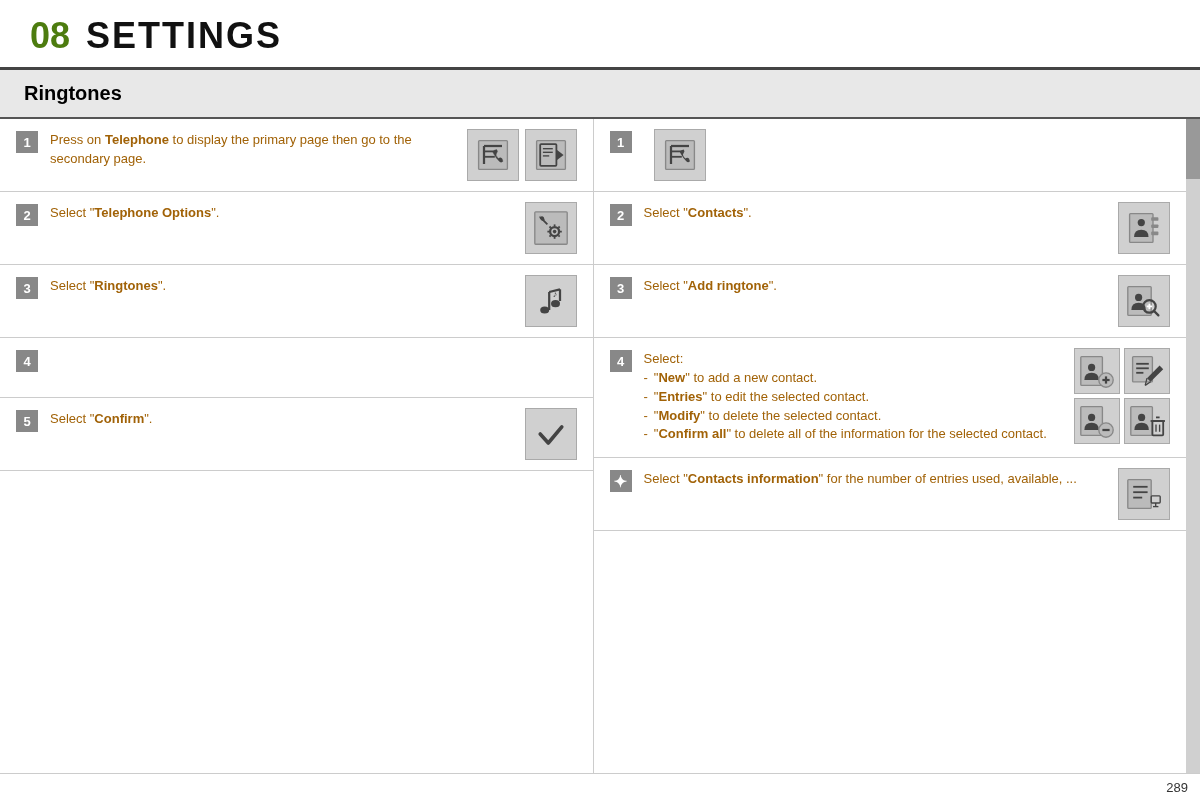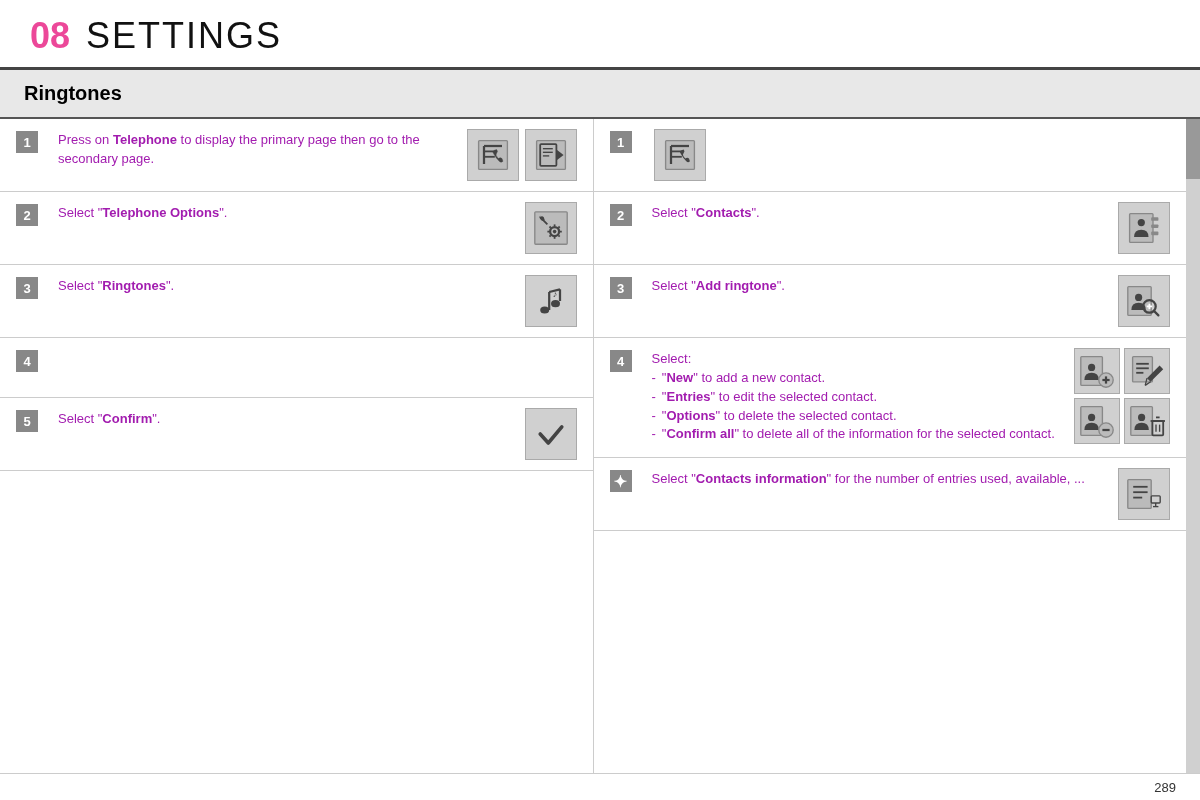--- a/index.html
+++ b/index.html
@@ -7,29 +7,29 @@
       font-family: Arial, sans-serif;
       background: #fff;
       width: 1200px;
       height: 800px;
       overflow: hidden;
       display: flex;
       flex-direction: column;
     }
     .header-title {
       font-size: 36px;
-      font-weight: 400;
+      font-weight: 700;
       letter-spacing: 2px;
       color: #111;
     }
     .header-number {
       font-size: 36px;
       font-weight: 900;
       margin-right: 16px;
-      color: #ec4899;
+      color: #4d7c0f;
     }
 
     
     .section-headers {
       display: flex;
       border-bottom: 2px solid #555;
     }
     .section-header {
       flex: 1;
       padding: 12px 24px;
@@ -93,24 +93,23 @@
       margin-top: 2px;
       flex-shrink: 0;
     }
     .step-number.star {
       background: #888;
       font-size: 14px;
     }
     .step-content {
       flex: 1;
       font-size: 13px;
-      color: #a21caf;
+      color: #a16207;
       line-height: 1.45;
       padding-top: 2px;
-      margin-left: 8px;
     }
     .step-content b {
       font-weight: 700;
     }
     .step-icons {
       display: flex;
       gap: 6px;
       align-items: center;
       margin-left: 10px;
       flex-shrink: 0;
@@ -352,21 +351,21 @@
         <div class="step-content">
           Select:
           <ul class="bullet-list">
             <li>
                 <span>"<b>New</b>" to add a new contact.</span>
               </li>
             <li>
                 <span>"<b>Entries</b>" to edit the selected contact.</span>
               </li>
             <li>
-                <span>"<b>Options</b>" to delete the selected contact.</span>
+                <span>"<b>Modify</b>" to delete the selected contact.</span>
               </li>
             <li>
                 <span>"<b>Confirm all</b>" to delete all of the information for the selected contact.</span>
               </li>
           </ul>
         </div>
         <div class="step-icons">
           <div style="display:flex; flex-direction:column; gap:4px;">
             <div style="display:flex; gap:4px;">
 
@@ -447,15 +446,15 @@
 
     </div>
 
   </div>
 
   <div style="width:14px; background:#d0d0d0; flex-shrink:0;">
     <div style="width:14px; height:60px; background:#999;"></div>
   </div>
 </div>
 
-<div style="background:#fff; border-top:1px solid #ccc; padding:4px 24px; text-align:right;">
+<div style="background:#fff; border-top:1px solid #ccc; padding:4px 12px; text-align:right;">
   <span style="font-size:13px; color:#333;">289</span>
 </div>
 
 </body></html>

